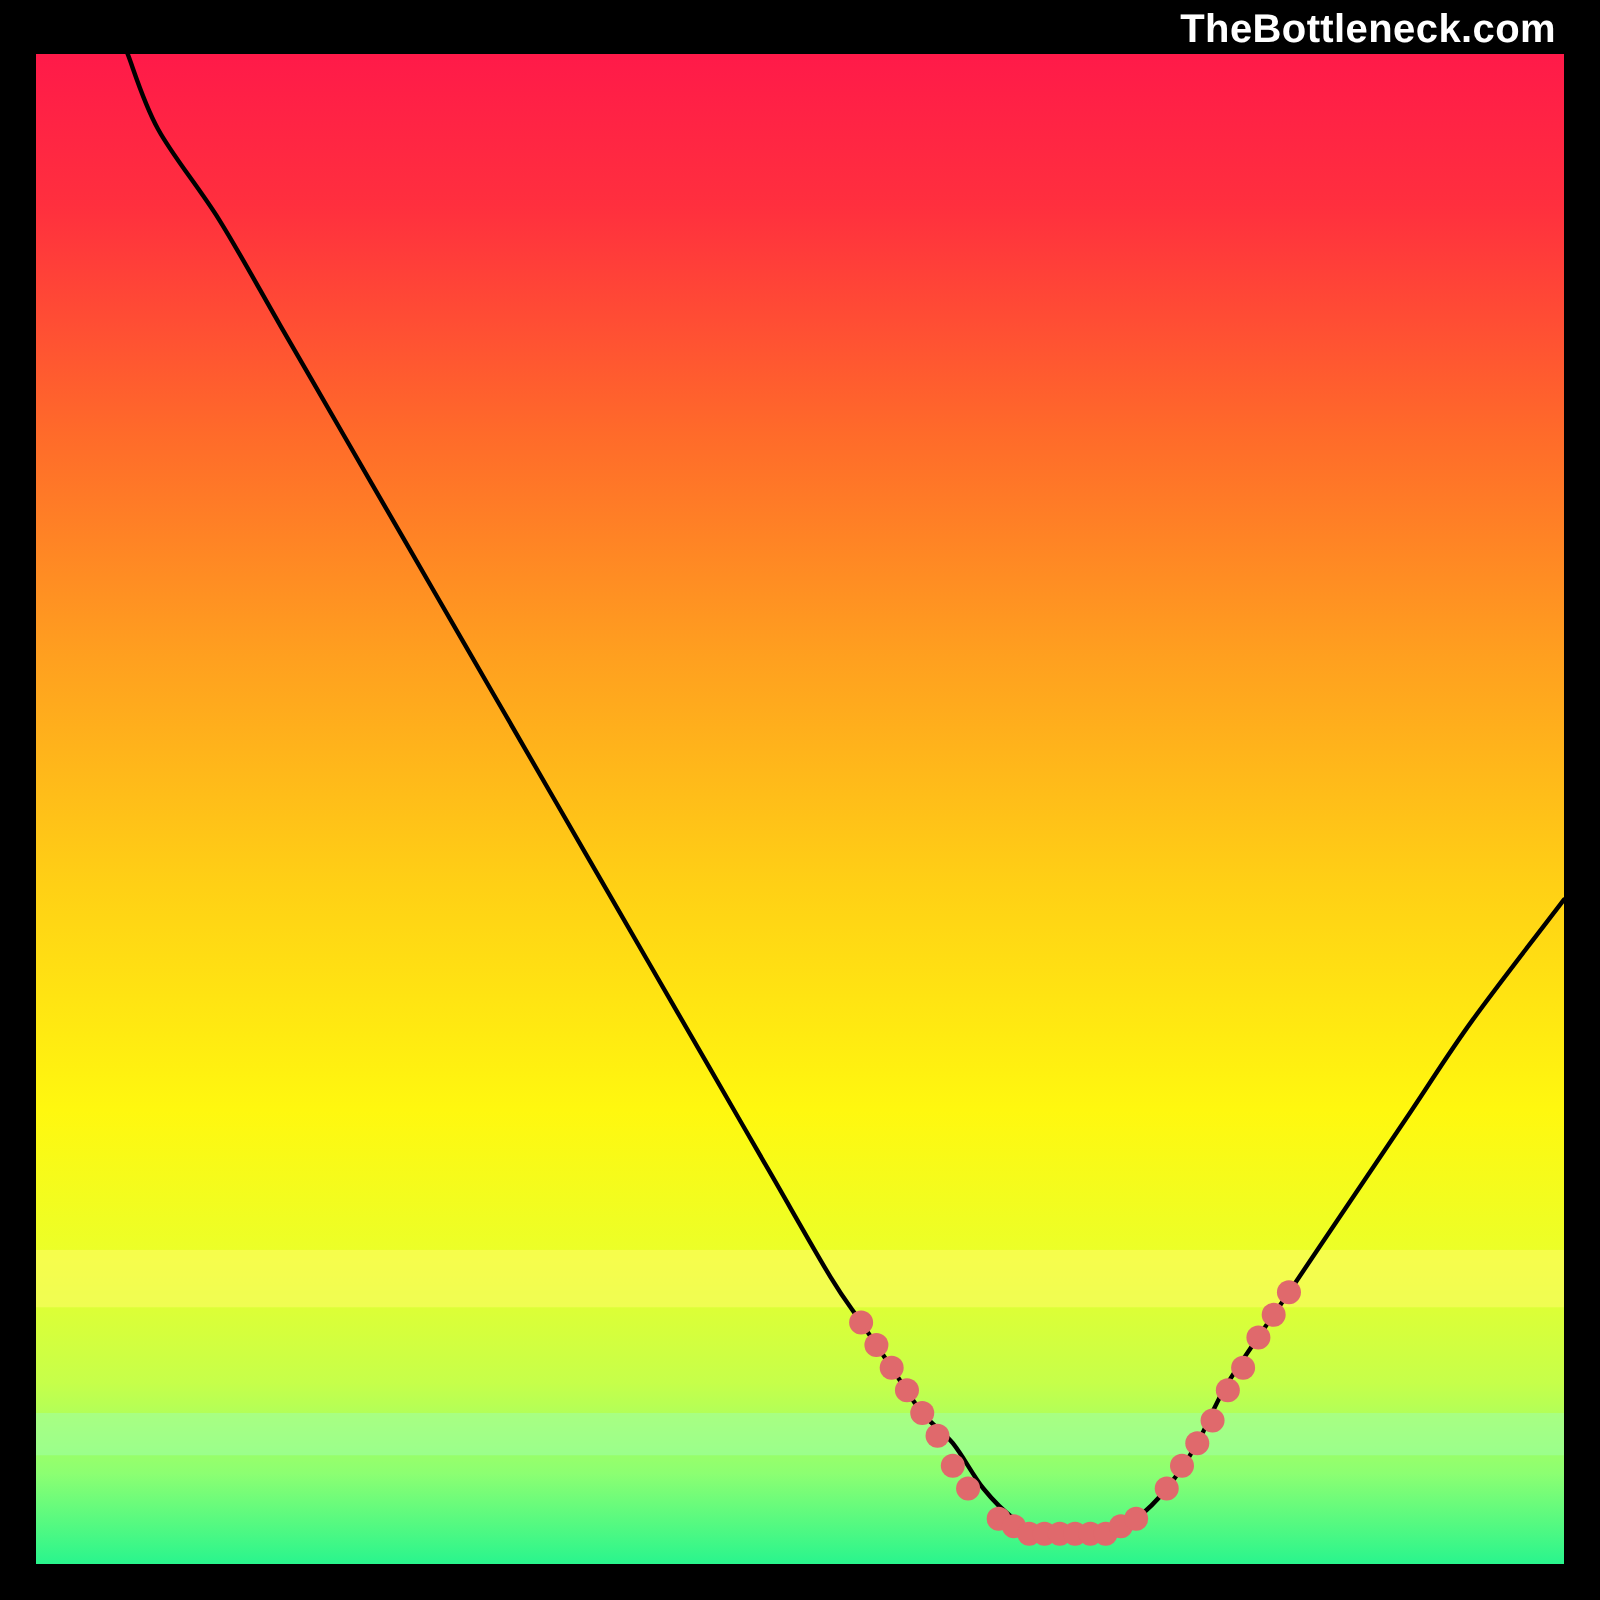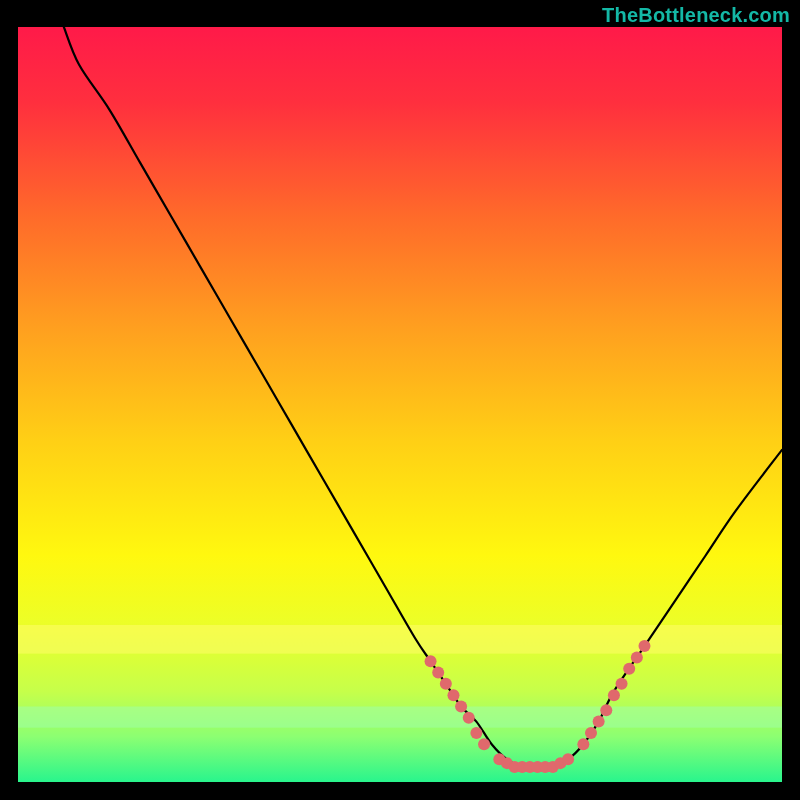--- a/index.html
+++ b/index.html
@@ -14,25 +14,25 @@
     position: absolute;
     top: 0;
     left: 0;
     width: 800px;
     height: 800px;
     background: #000;
   }
   .watermark {
     position: absolute;
     top: 4px;
-    right: 10px;
+    right: 22px;
     font-family: Arial, Helvetica, sans-serif;
     font-size: 20px;
     font-weight: 600;
-    color: #14b8a6;
+    color: #ffffff;
     letter-spacing: 0.2px;
   }
   .plot-clip {
     position: absolute;
     left: 18px;
     top: 27px;
     width: 764px;
     height: 755px;
     overflow: hidden;
   }

